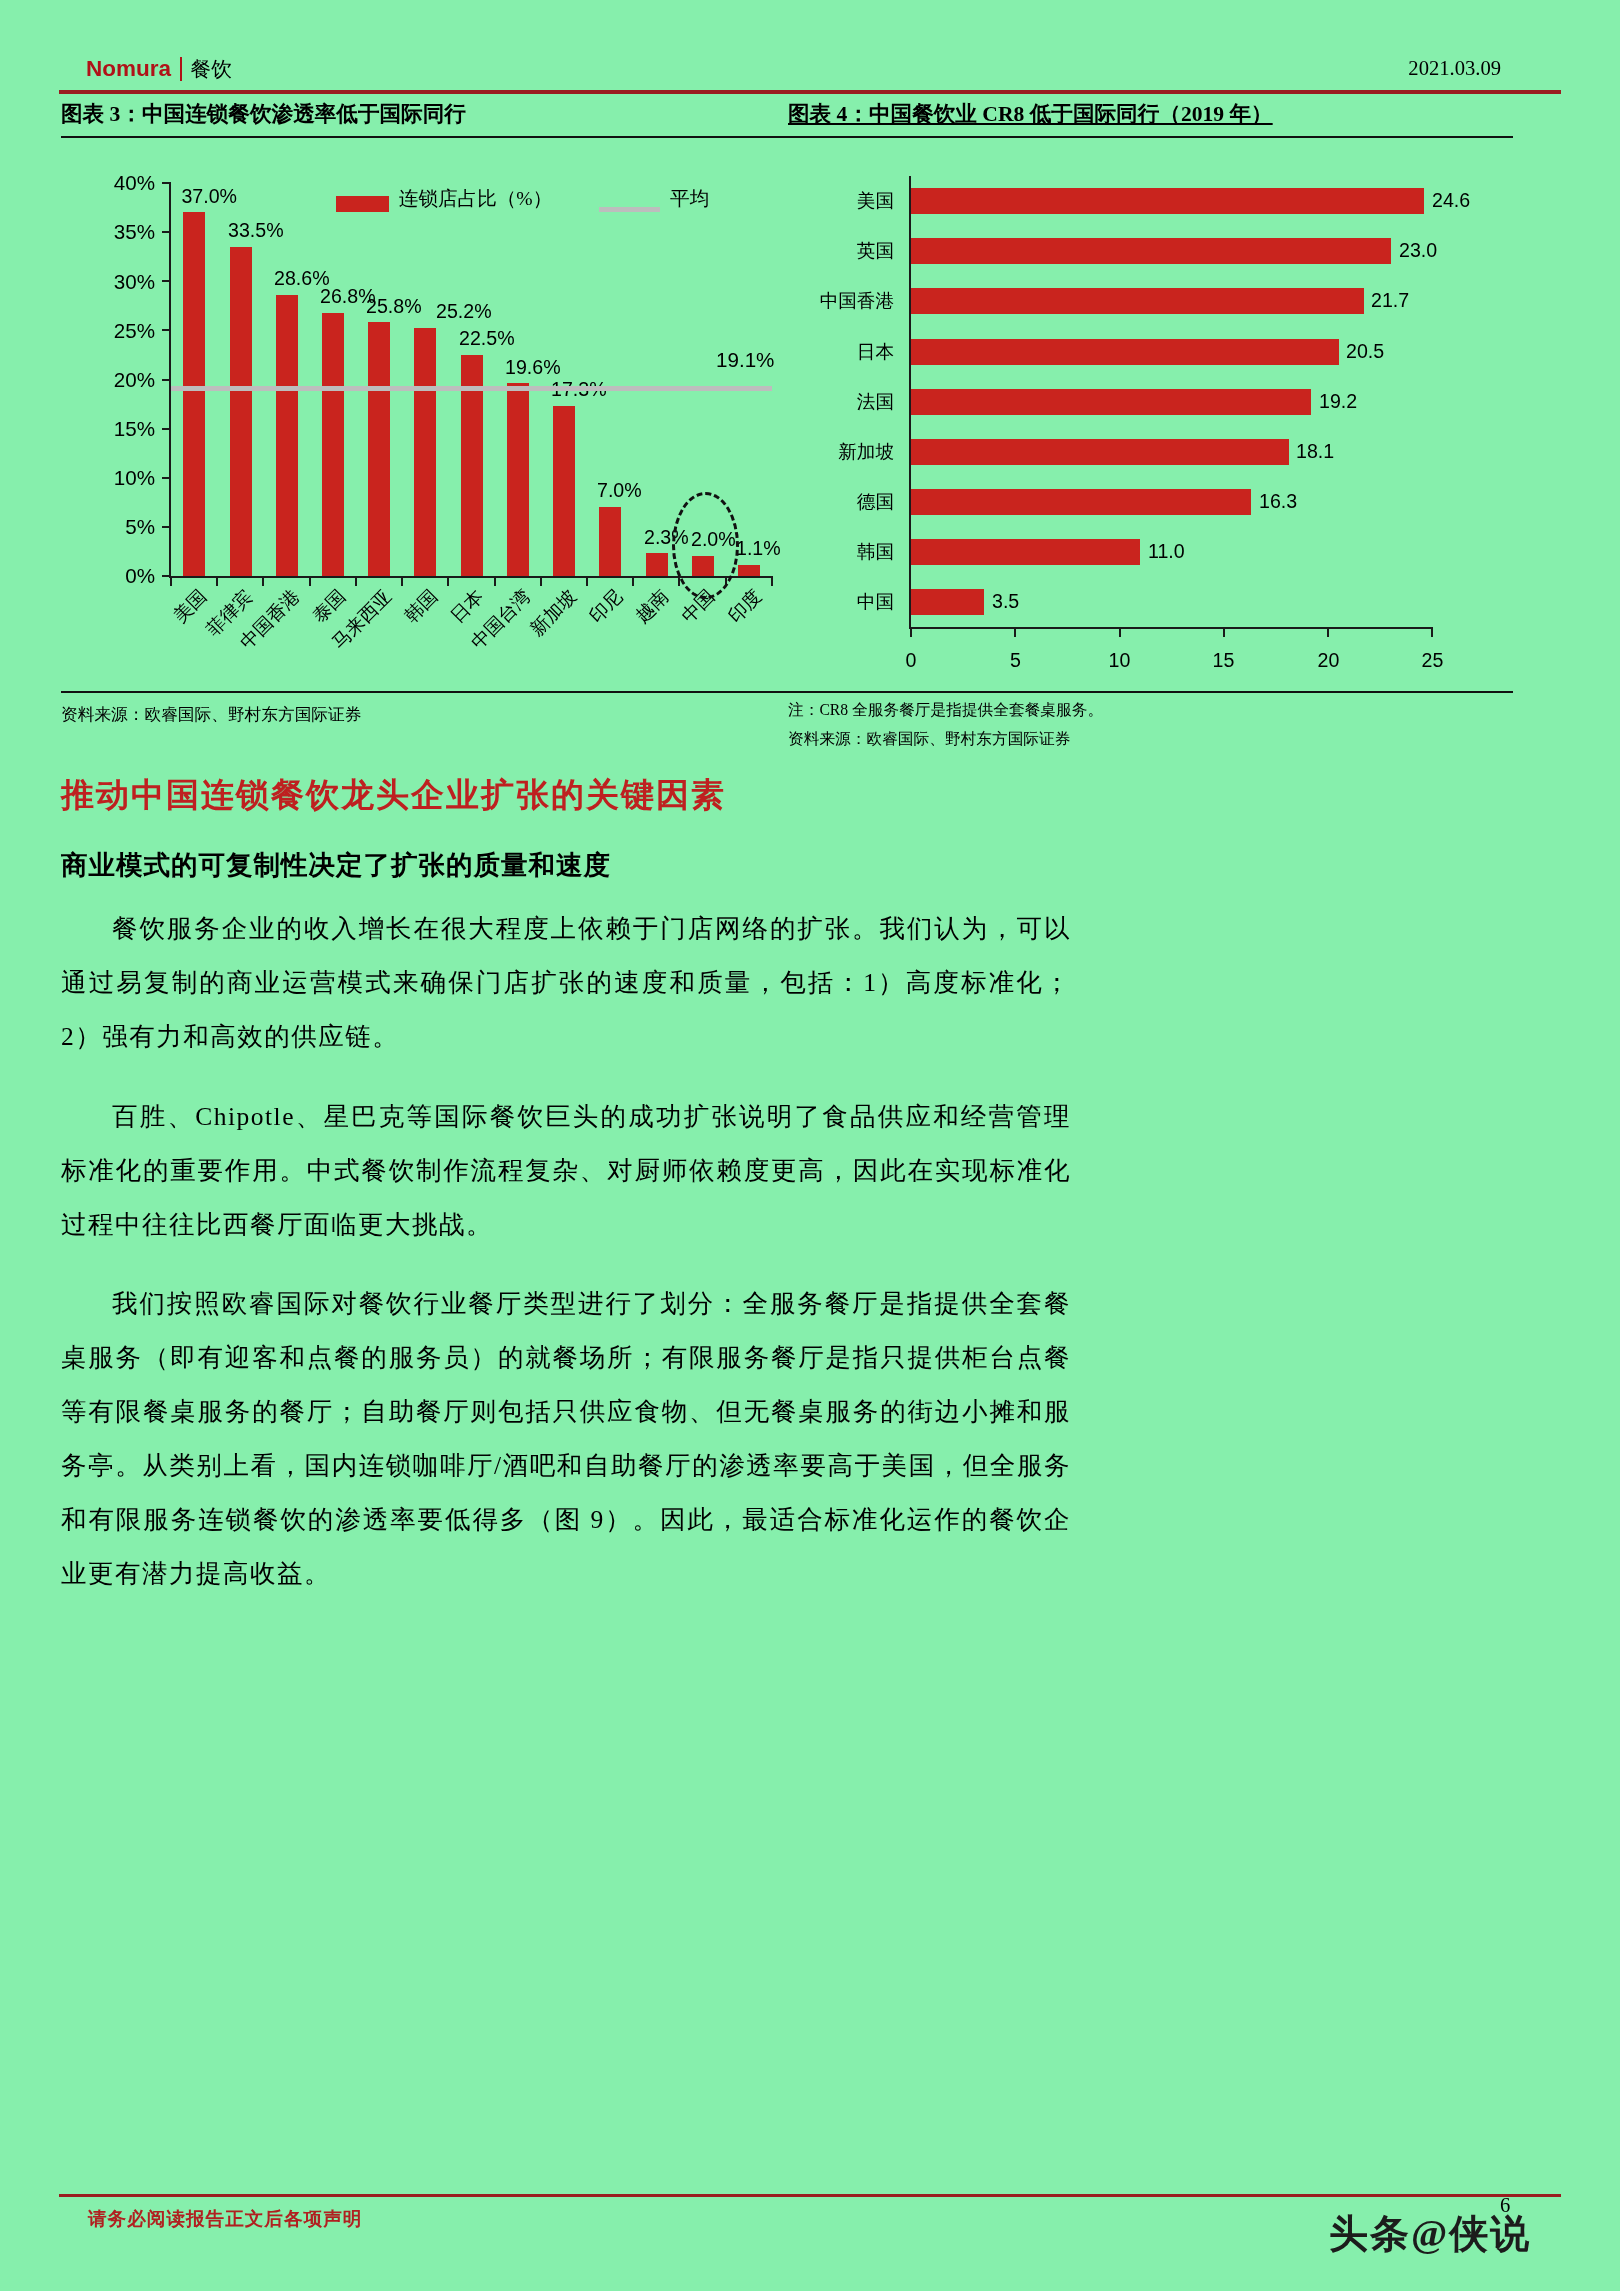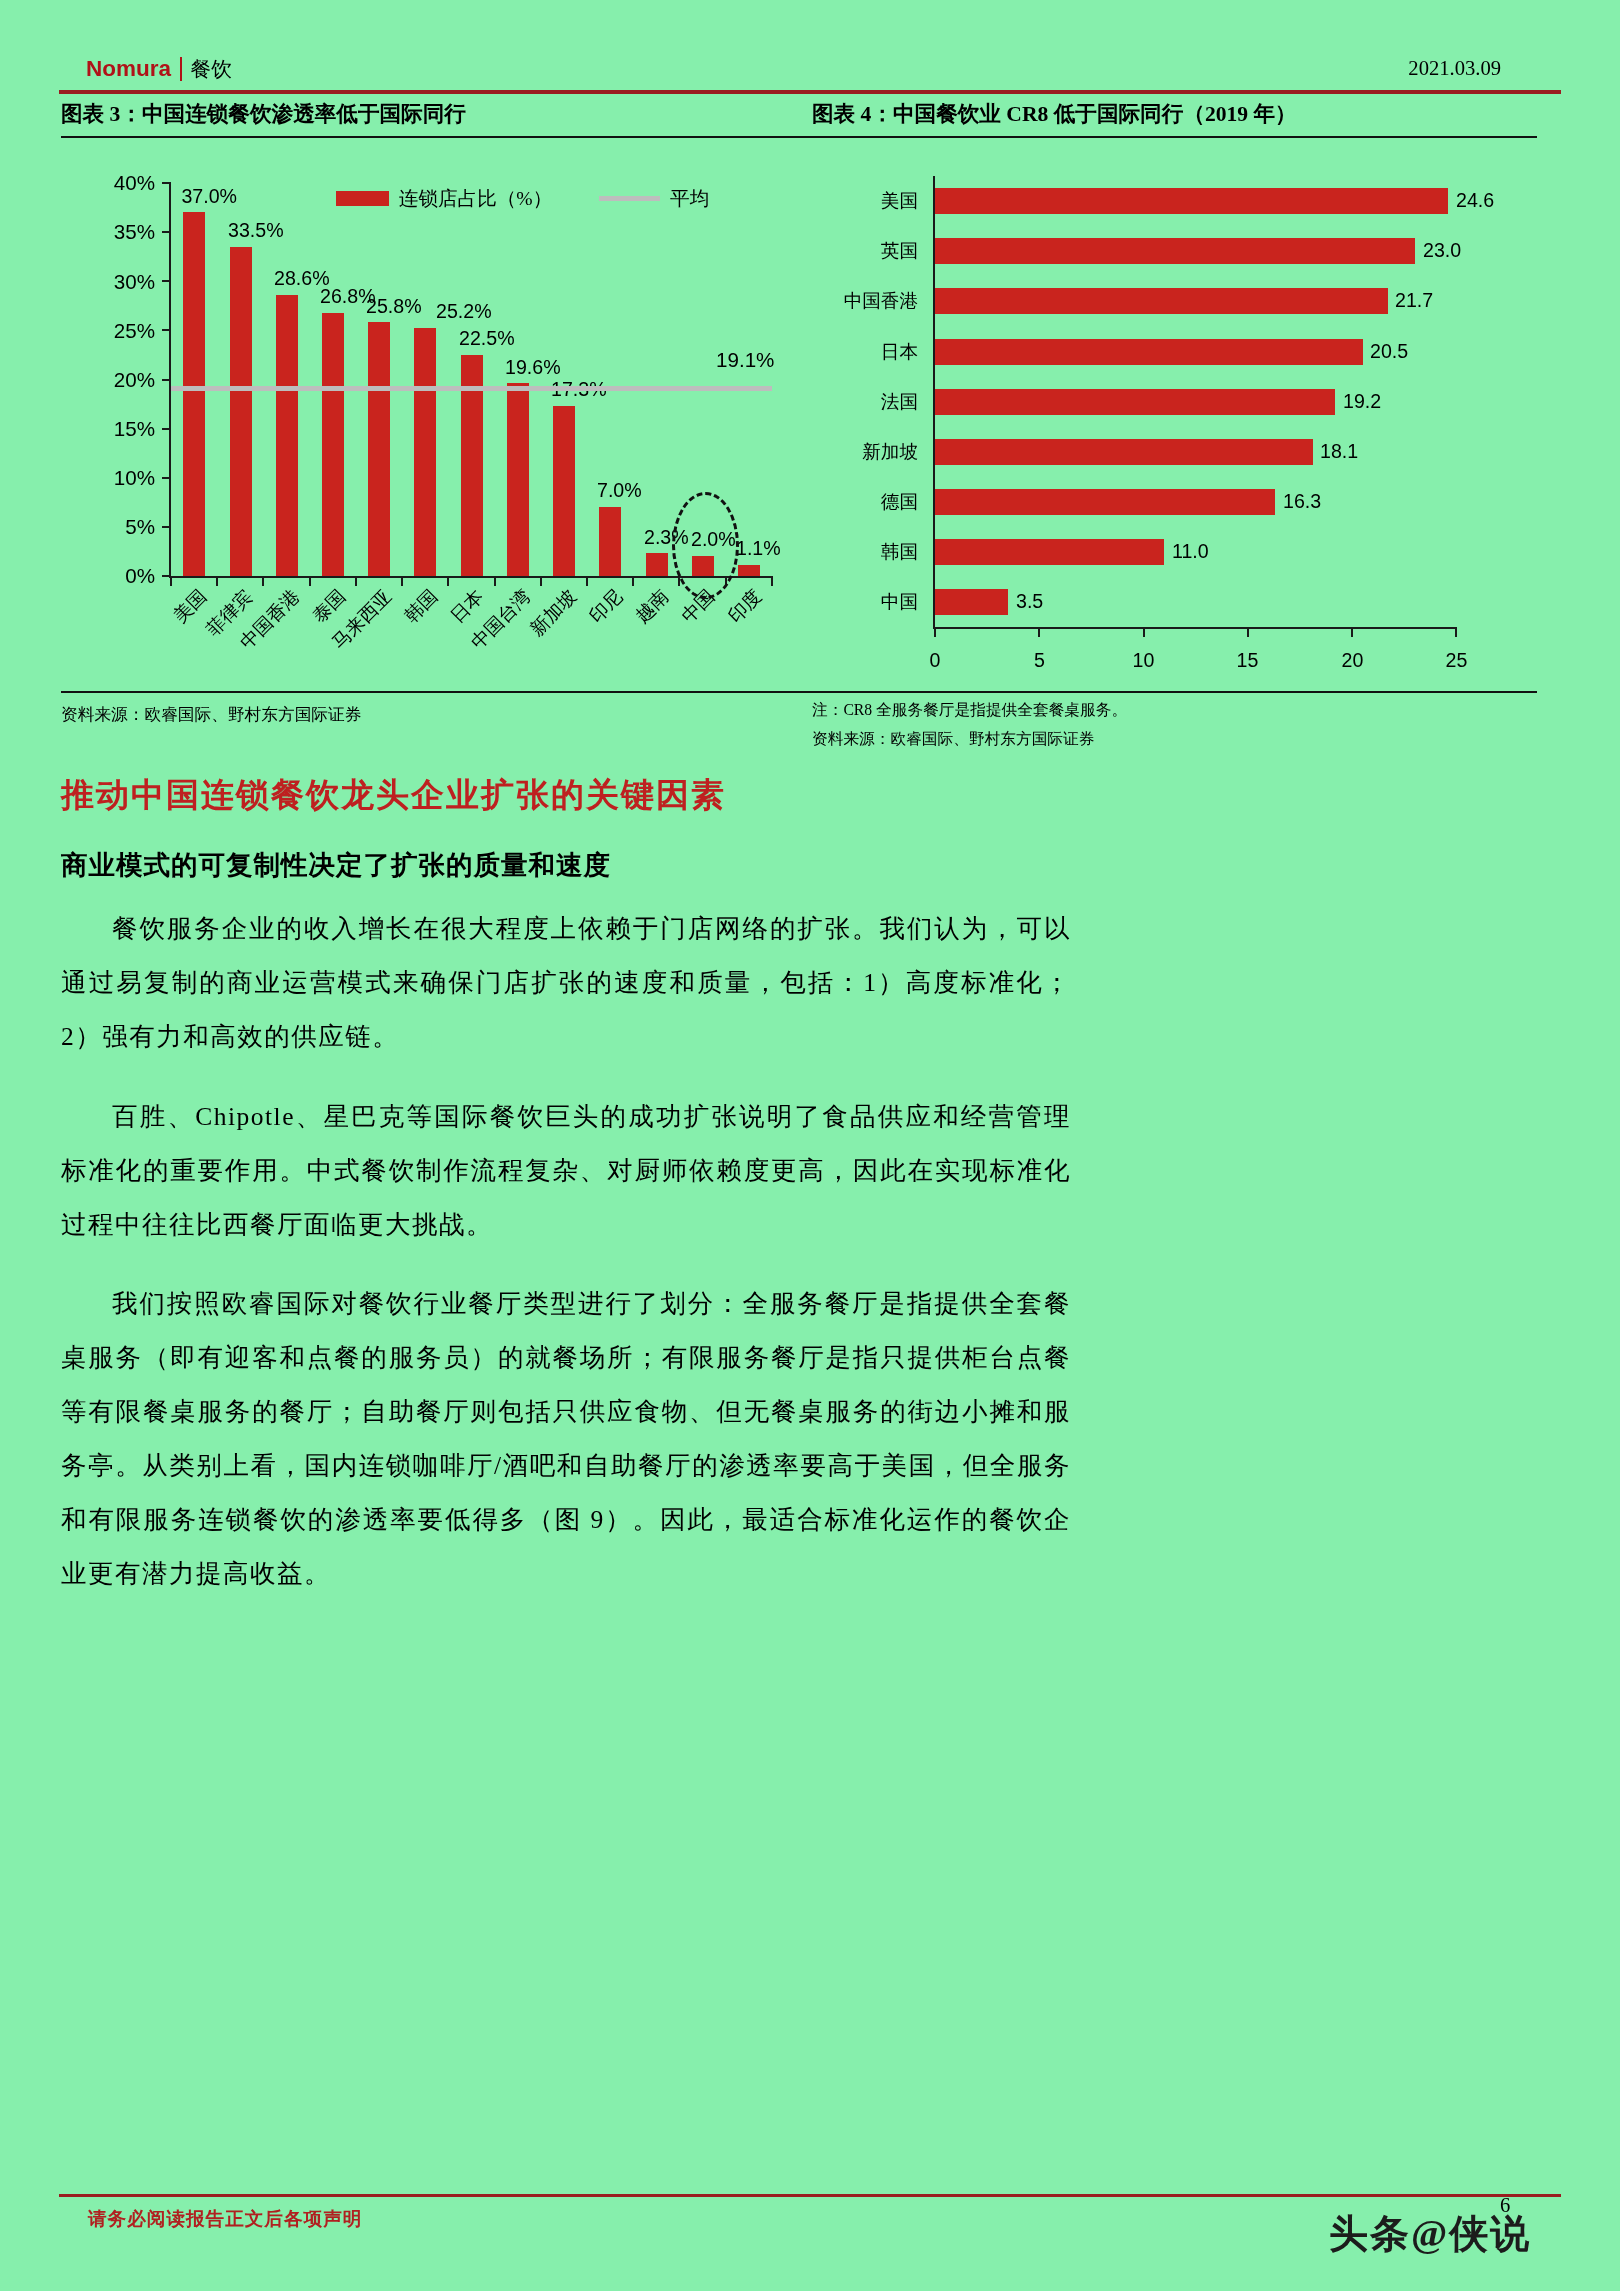--- a/index.html
+++ b/index.html
@@ -10,21 +10,21 @@
   .brand{position:absolute;left:86px;top:55px;display:flex;align-items:center;}
   .brand .nomura{color:#B01218;font:bold 22.5px "Liberation Sans",sans-serif;}
   .brand .sep{display:inline-block;width:2px;height:23.5px;background:#B01218;margin:0 8.8px;}
   .brand .section{font-size:20.6px;}
   .date{position:absolute;right:119px;top:57px;font-size:20.6px;}
   .top-rule{position:absolute;left:59px;top:90px;width:1502px;height:3.9px;background:#9A1D20;}
 
   
   .fig{position:absolute;top:102px;height:647px;}
   #fig3{left:61px;width:761px;}
-  #fig4{left:812px;width:725px;}
+  #fig4{left:788px;width:725px;text-decoration:underline;}
   .fig-title{font-weight:bold;font-size:21.6px;line-height:25.5px;white-space:nowrap;}
   .fig-rule{height:2px;background:#111;margin-top:8.8px;}
   .fig-bottomrule{position:absolute;top:589px;left:0;width:100%;height:2px;background:#111;}
   .fig-source{position:absolute;top:601px;left:0;font-size:16.7px;}
   .f4-note{position:absolute;top:598px;left:0;font-size:15.7px;}
   .f4-source{position:absolute;top:627px;left:0;font-size:15.7px;}
 
   
   .f3-plot{position:absolute;left:108px;top:81px;width:601px;height:393px;
            border-left:2px solid #1a1a1a;border-bottom:2px solid #1a1a1a;}
@@ -33,21 +33,21 @@
   .f3-ytickmark{position:absolute;left:-8.8px;width:8.8px;height:2px;background:#1a1a1a;}
   .f3-xtickmark{position:absolute;bottom:-9.8px;width:2px;height:9.8px;background:#1a1a1a;}
   .f3-bar{position:absolute;bottom:0;width:21.6px;z-index:1;}
   .f3-val{position:absolute;font:19.6px "Liberation Sans",sans-serif;white-space:nowrap;z-index:2;}
   .f3-cat{position:absolute;top:401px;width:147px;text-align:right;font-size:18.6px;
           transform:rotate(-45deg);transform-origin:100% 0;white-space:nowrap;}
   .f3-avg{position:absolute;left:0;width:100%;height:4.9px;z-index:3;}
   .f3-avglabel{position:absolute;font:20.6px "Liberation Sans",sans-serif;z-index:3;}
   .f3-ellipse{position:absolute;top:309px;width:61px;height:101px;border:3.9px dashed #111;
               border-radius:50%;z-index:4;}
-  .f3-legend{position:absolute;left:165px;top:2px;display:flex;align-items:center;
+  .f3-legend{position:absolute;left:165px;top:2px;display:flex;align-items:flex-end;
              font-size:19.6px;z-index:5;white-space:nowrap;}
   .legend-swatch{width:53px;height:15.7px;background:#C9241E;margin-right:9.8px;}
   .legend-line{width:61px;height:4.9px;background:#BDBDBD;margin:0 9.8px 0 47px;}
 
   
   .f4-plot{position:absolute;left:121px;top:74px;width:521px;height:451px;
            border-left:2px solid #1a1a1a;border-bottom:2px solid #1a1a1a;}
   .f4-cat{position:absolute;left:-121px;width:104px;text-align:right;font-size:18.6px;line-height:25.5px;white-space:nowrap;}
   .f4-bar{position:absolute;left:0;height:25.5px;}
   .f4-val{position:absolute;font:19.6px "Liberation Sans",sans-serif;line-height:25.5px;}

